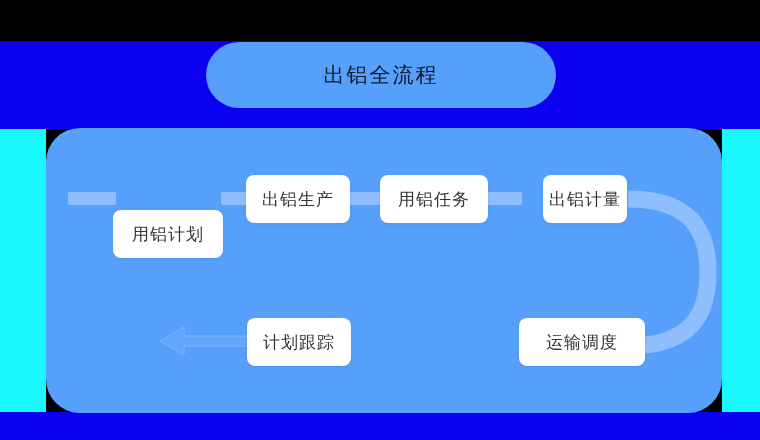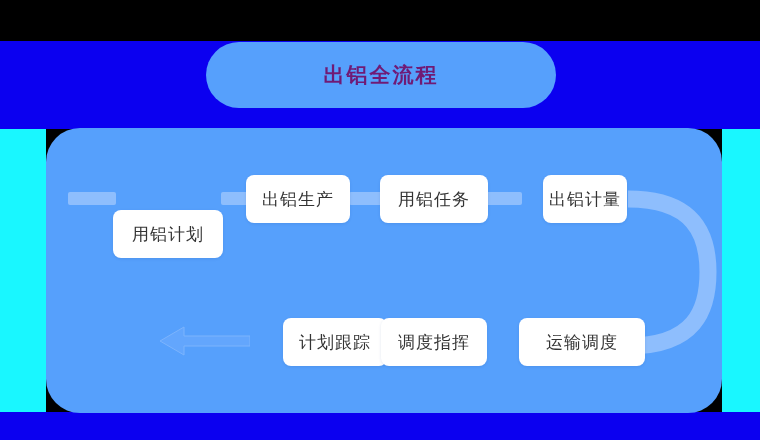--- a/index.html
+++ b/index.html
@@ -48,23 +48,23 @@
     left: 206px; top: 42px;
     width: 350px; height: 66px;
     background: #56A0FC;
     border-radius: 33px;
     display: flex;
     align-items: center;
     justify-content: center;
     z-index: 6;
   }
   .title-text {
-    color: #701a75;
+    color: #0f172a;
     font-size: 21px;
-    font-weight: bold;
+    font-weight: normal;
     letter-spacing: 2px;
   }
 
   
   .panel {
     position: absolute;
     left: 46px; top: 128px;
     width: 676px; height: 285px;
     background: #56A0FC;
     border-radius: 34px;
@@ -116,21 +116,21 @@
     white-space: nowrap;
   }
 
   
   .r1c1 { left: 113px; top: 175px; width: 110px; margin-top: 35px; }
   .r1c2 { left: 246px; top: 175px; width: 104px; border-radius: 8px; }
   .r1c3 { left: 380px; top: 175px; width: 108px; justify-content: center; }
   .r1c4 { left: 543px; top: 175px; width: 84px; }
 
   
-  .r2c1 { left: 247px; top: 318px; width: 104px; margin-left: 36px; }
+  .r2c1 { left: 247px; top: 318px; width: 104px; }
   .r2c2 { left: 381px; top: 318px; width: 106px; }
   .r2c3 { left: 519px; top: 318px; width: 126px; }
 
   
   .bar1 { left: 68px;  top: 192px; width: 48px; }
   .bar2 { left: 221px; top: 192px; width: 28px; }
   .bar3 { left: 349px; top: 192px; width: 34px; }
   .bar4 { left: 486px; top: 192px; width: 36px; }
 </style>
 </head>
@@ -171,20 +171,17 @@
   <div class="box r1c3">
     <span class="box-label">用铝任务</span>
   </div>
   <div class="box r1c4">
     <span class="box-label">出铝计量</span>
   </div>
 
   <div class="box r2c1">
     <span class="box-label">计划跟踪</span>
   </div>
-  <div class="box r2c2">
-    <span class="box-label">调度指挥</span>
-  </div>
   <div class="box r2c3">
     <span class="box-label">运输调度</span>
   </div>
 
 </div>
 
 </body></html>

